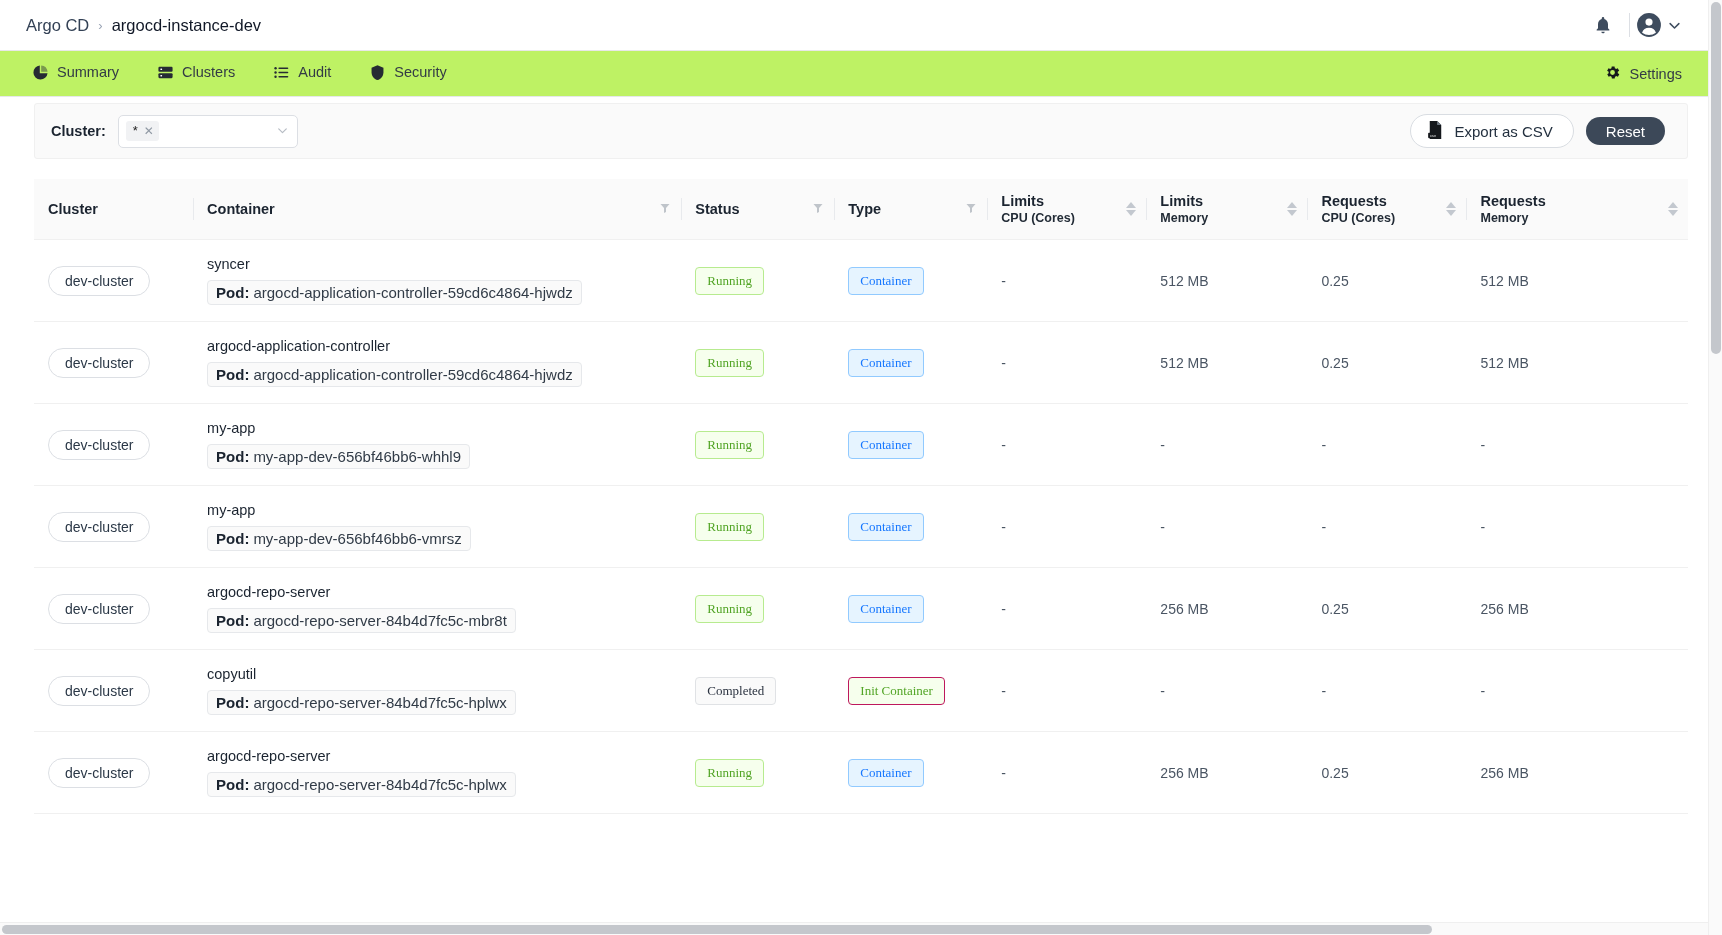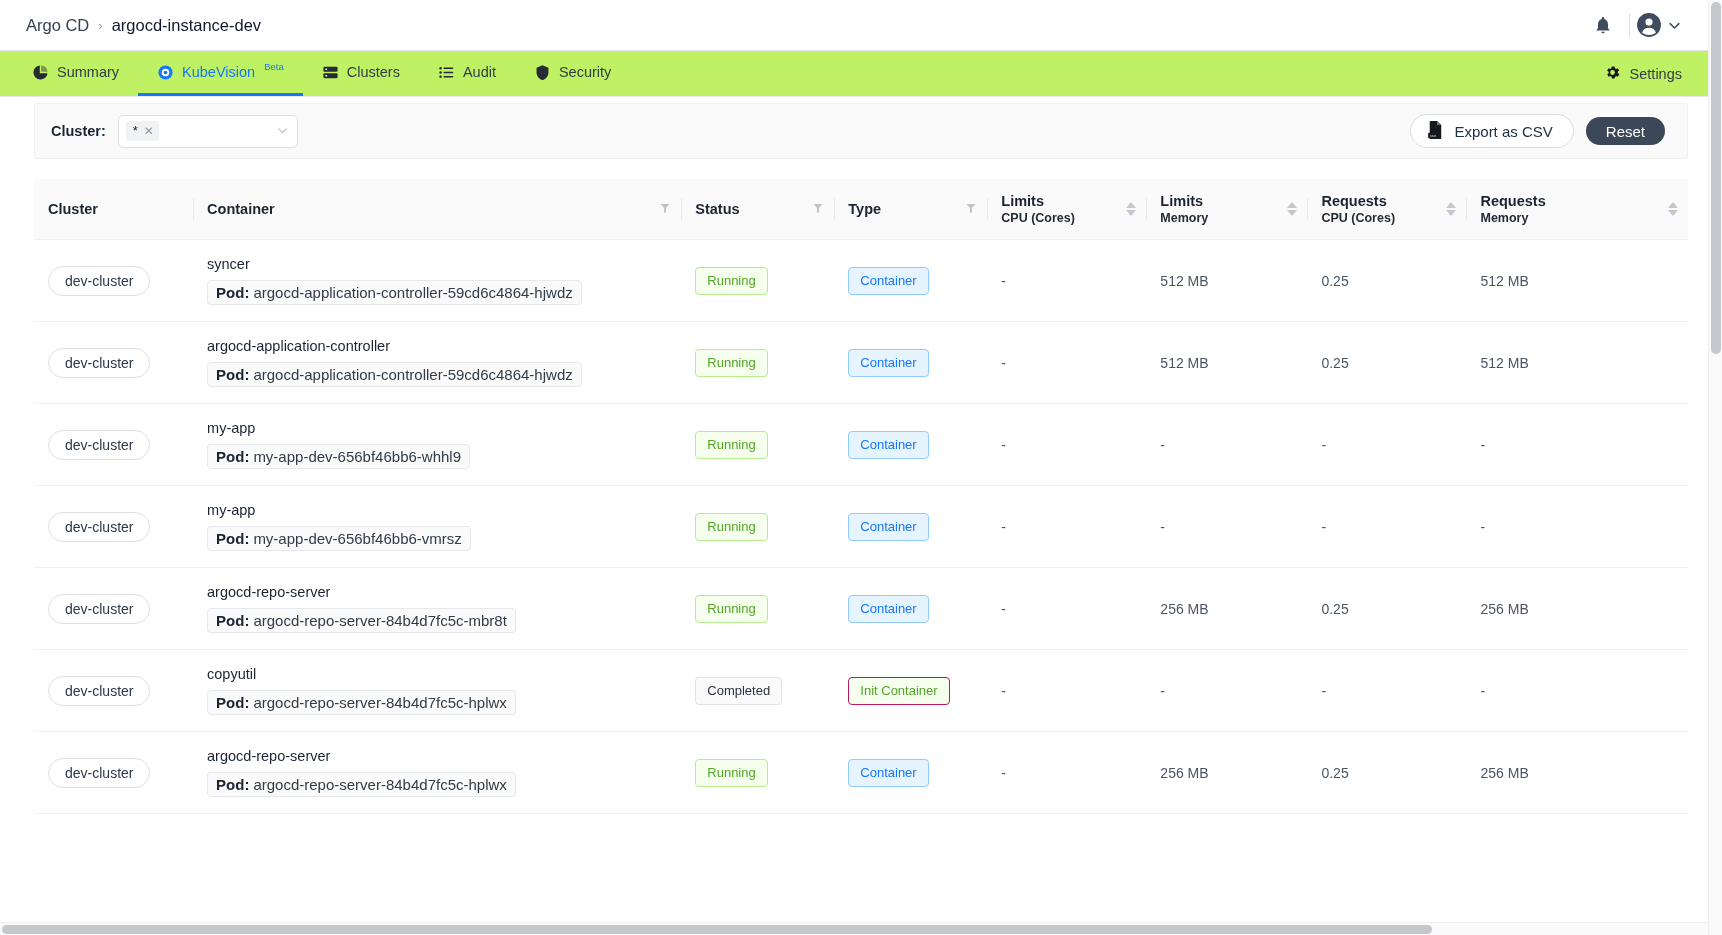--- a/index.html
+++ b/index.html
@@ -216,20 +216,21 @@
     color: #313b47;
   }
   .pod-chip b { font-weight: bold; color: #1b2430; }
   .badge {
     display: inline-flex; align-items: center; justify-content: center;
     border-radius: 4px;
     padding: 5px 11px;
     font-size: 13px;
     line-height: 16px;
     white-space: nowrap;
+    font-family: Liberation Serif, serif;
   }
   .badge.running { background: #f6ffed; border: 1px solid #b7eb8f; color: #52a526; }
   .badge.completed { background: #fafafa; border: 1px solid #e0e2e5; color: #2b3340; }
   .badge.container { background: #e6f4ff; border: 1px solid #91caff; color: #1677ff; }
   .badge.initcontainer { background: #f6ffed; border: 1px solid #be185d; color: #52a526; }
   .dash { color: #4a5563; }
 
   
   .vscroll {
     position: absolute;
@@ -299,31 +300,20 @@
       <div class="tab">
         <span class="tabicon">
           <svg width="17" height="17" viewBox="0 0 24 24" fill="#262b33">
             <path d="M11 2.05A10 10 0 1 0 21.95 13H11V2.05z"></path>
             <path d="M13 2.05V11h8.95A10 10 0 0 0 13 2.05z" fill="#262b33" opacity="0.45"></path>
           </svg>
         </span>
         <span>Summary</span>
       </div>
 
-      <div class="tab active">
-        <span class="tabicon">
-          <svg width="17" height="17" viewBox="0 0 24 24" fill="#1877f2">
-            <circle cx="12" cy="12" r="10"></circle>
-            <circle cx="12" cy="12" r="5.4" fill="#ffffff"></circle>
-            <circle cx="12" cy="12" r="2.6" fill="#1877f2"></circle>
-          </svg>
-        </span>
-        <span>KubeVision</span>
-        <span class="beta">Beta</span>
-      </div>
 
       <div class="tab">
         <span class="tabicon">
           <svg width="17" height="17" viewBox="0 0 24 24" fill="#262b33">
             <rect x="2" y="4" width="20" height="7" rx="1.5"></rect>
             <rect x="2" y="13" width="20" height="7" rx="1.5"></rect>
             <rect x="4.8" y="6.4" width="2.4" height="2.2" rx="0.5" fill="#ffffff"></rect>
             <rect x="4.8" y="15.4" width="2.4" height="2.2" rx="0.5" fill="#ffffff"></rect>
           </svg>
         </span>

